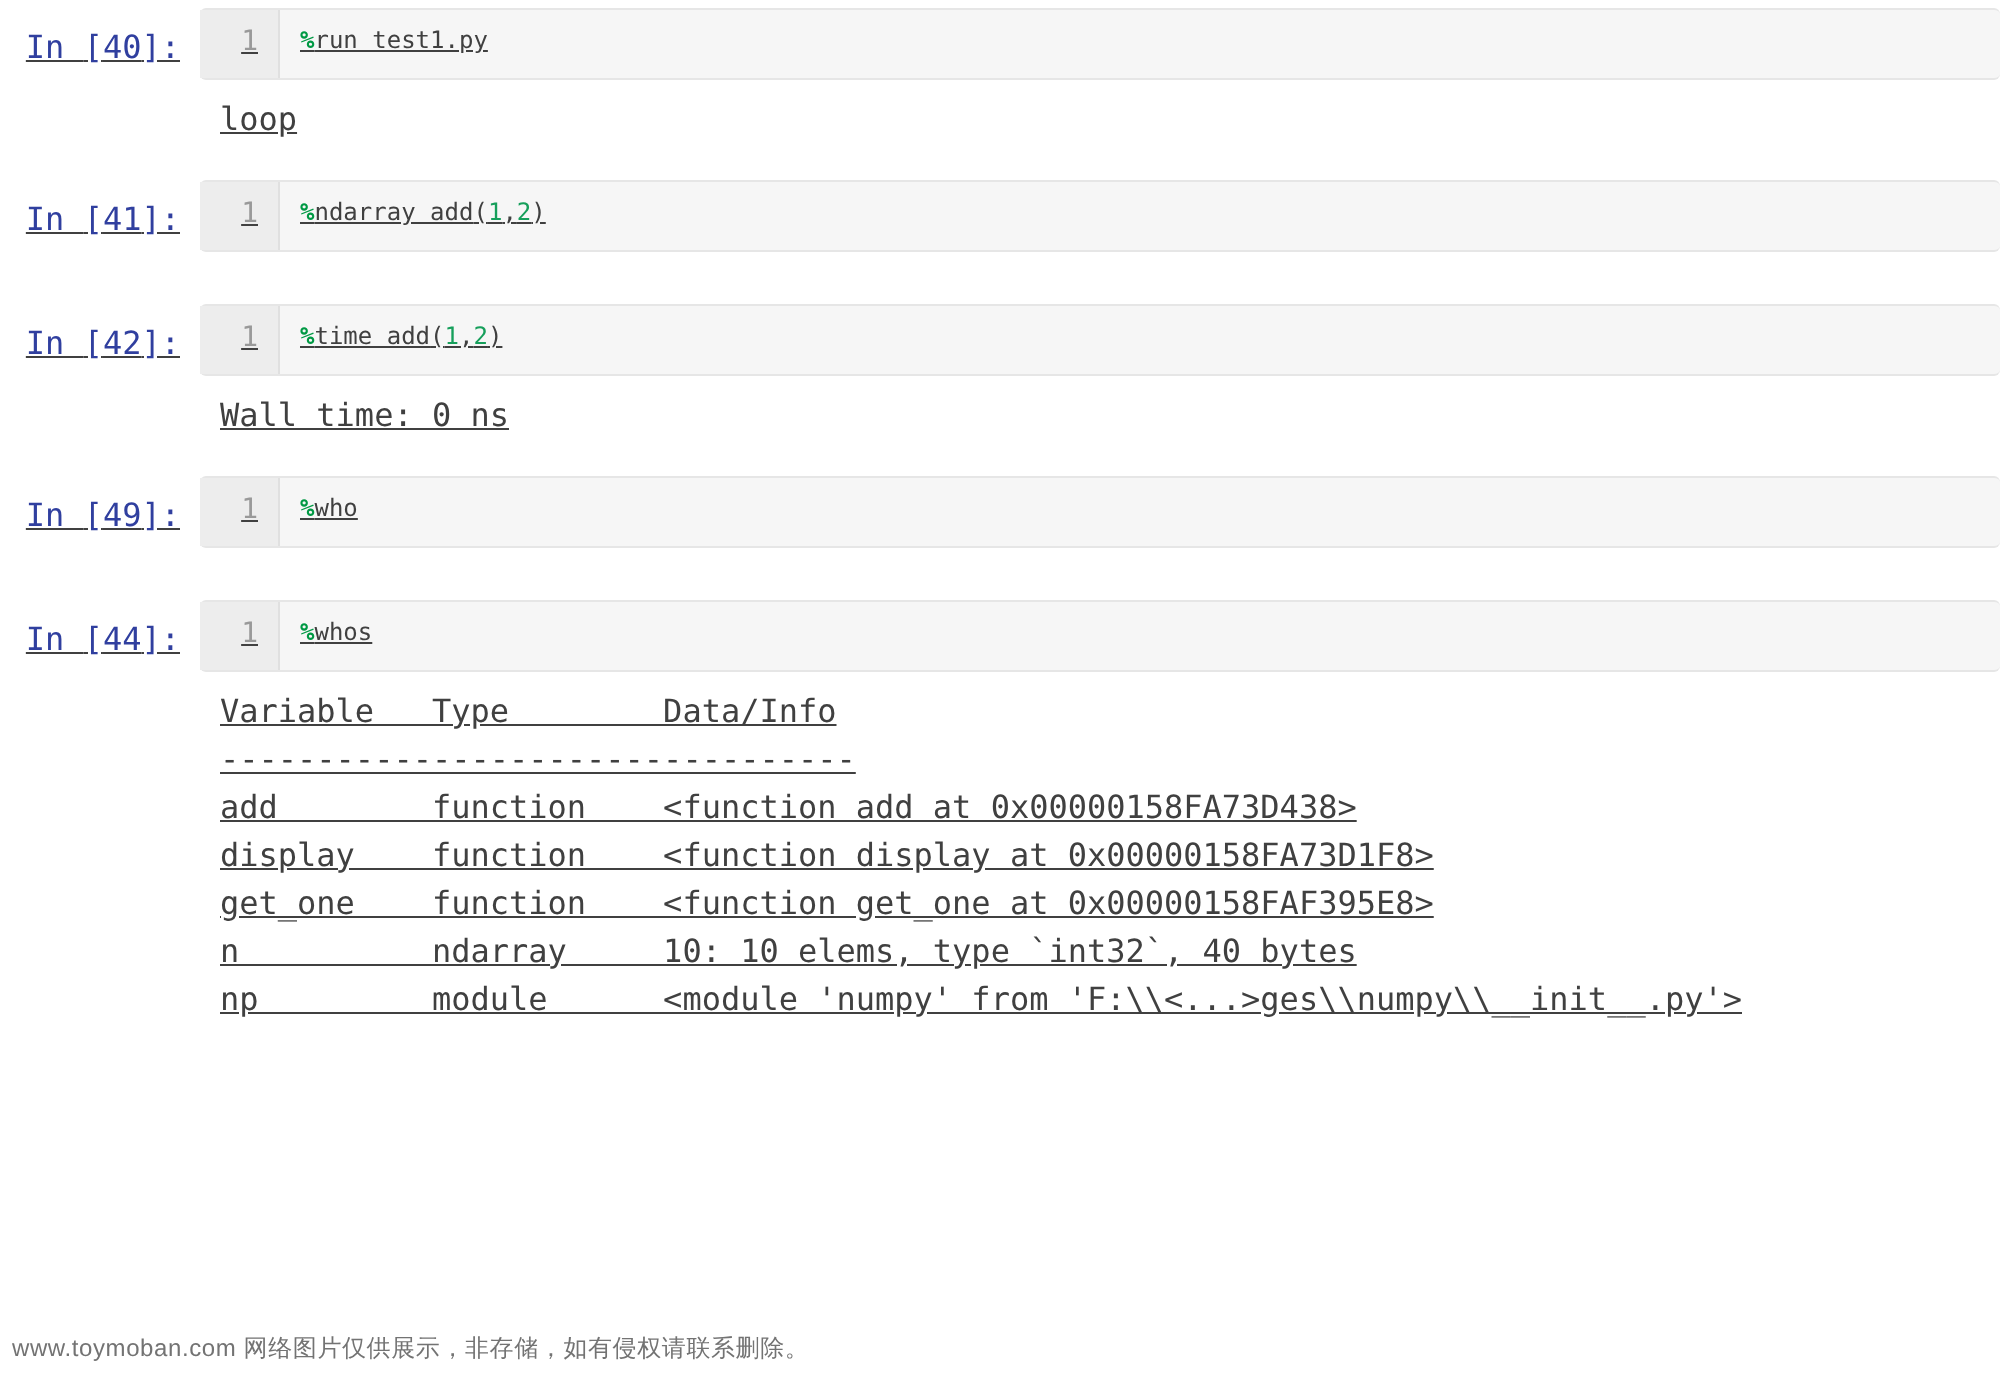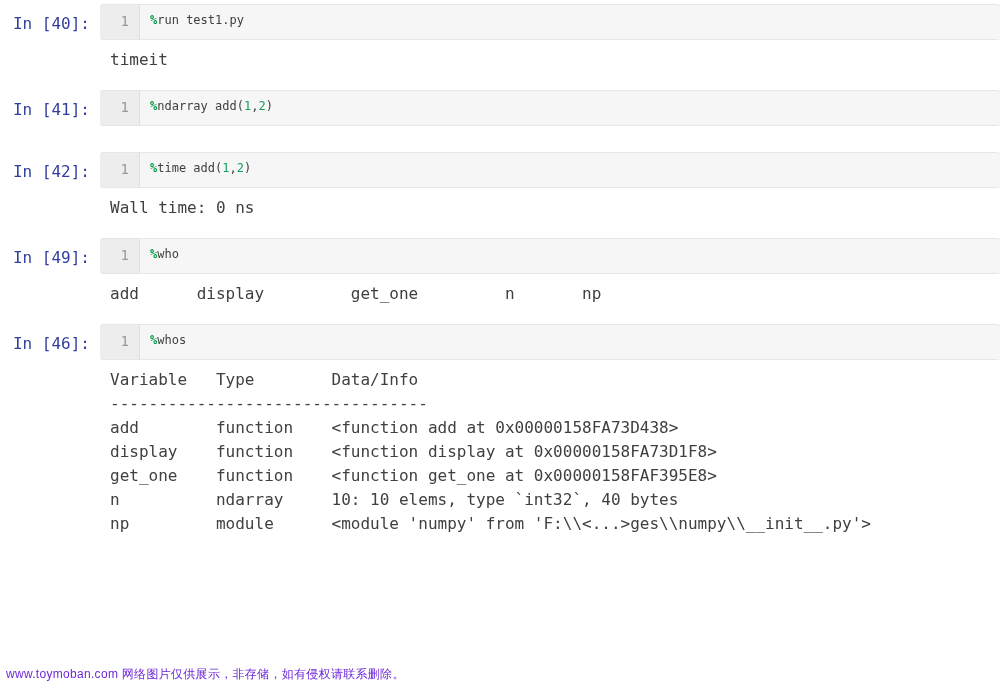--- a/index.html
+++ b/index.html
@@ -5,21 +5,21 @@
   * { box-sizing: border-box; }
   html, body {
     margin: 0;
     padding: 0;
     background: #ffffff;
     font-family: "DejaVu Sans Mono", "Menlo", "Consolas", monospace;
     font-size: 16px;
     color: #404040;
     line-height: 1.5;
   }
-  .notebook { width: 100%; padding: 4px 0 20px 0; }
+  .notebook { width: 100%; padding: 4px 0 20px 0; text-decoration: underline; }
   .cell { margin-bottom: 18px; }
 
   .inrow, .outrow, .textrow { display: flex; align-items: flex-start; }
   .prompt {
     flex: 0 0 100px;
     text-align: right;
     padding: 8px 10px 0 4px;
     font-size: 16px;
     font-family: "DejaVu Sans Mono", monospace;
     white-space: nowrap;
@@ -70,21 +70,21 @@
     color: #404040;
     white-space: pre;
   }
 
   .watermark {
     position: fixed;
     left: 6px;
     bottom: 4px;
     font-family: sans-serif;
     font-size: 12px;
-    color: #6d28d9;
+    color: #737373;
     letter-spacing: 0.3px;
     user-select: none;
   }
 </style>
 </head>
 <body>
 
 <div class="notebook">
 
   <div class="cell">
@@ -92,21 +92,21 @@
       <div class="prompt in-prompt">
         <span>In  </span><span>[</span><span>40</span><span>]:</span>
       </div>
       <div class="code-area">
         <div class="gutter">1</div>
         <div class="code"><span class="magic">%</span><span>run test1.py</span></div>
       </div>
     </div>
     <div class="textrow">
       <div class="prompt"></div>
-      <div class="outtext">timeit</div>
+      <div class="outtext">loop</div>
     </div>
   </div>
 
   <div class="cell">
     <div class="inrow">
       <div class="prompt in-prompt">
         <span>In  </span><span>[</span><span>41</span><span>]:</span>
       </div>
       <div class="code-area">
         <div class="gutter">1</div>
@@ -139,28 +139,27 @@
       <div class="prompt in-prompt">
         <span>In  </span><span>[</span><span>49</span><span>]:</span>
       </div>
       <div class="code-area">
         <div class="gutter">1</div>
         <div class="code"><span class="magic">%</span><span>who</span></div>
       </div>
     </div>
     <div class="textrow">
       <div class="prompt"></div>
-      <div class="outtext">add	 display	 get_one	 n	 np	 </div>
     </div>
   </div>
 
   <div class="cell">
     <div class="inrow">
       <div class="prompt in-prompt">
-        <span>In  </span><span>[</span><span>46</span><span>]:</span>
+        <span>In  </span><span>[</span><span>44</span><span>]:</span>
       </div>
       <div class="code-area">
         <div class="gutter">1</div>
         <div class="code"><span class="magic">%</span><span>whos</span></div>
       </div>
     </div>
     <div class="textrow">
       <div class="prompt"></div>
       <div class="outtext">Variable   Type        Data/Info
 ---------------------------------

